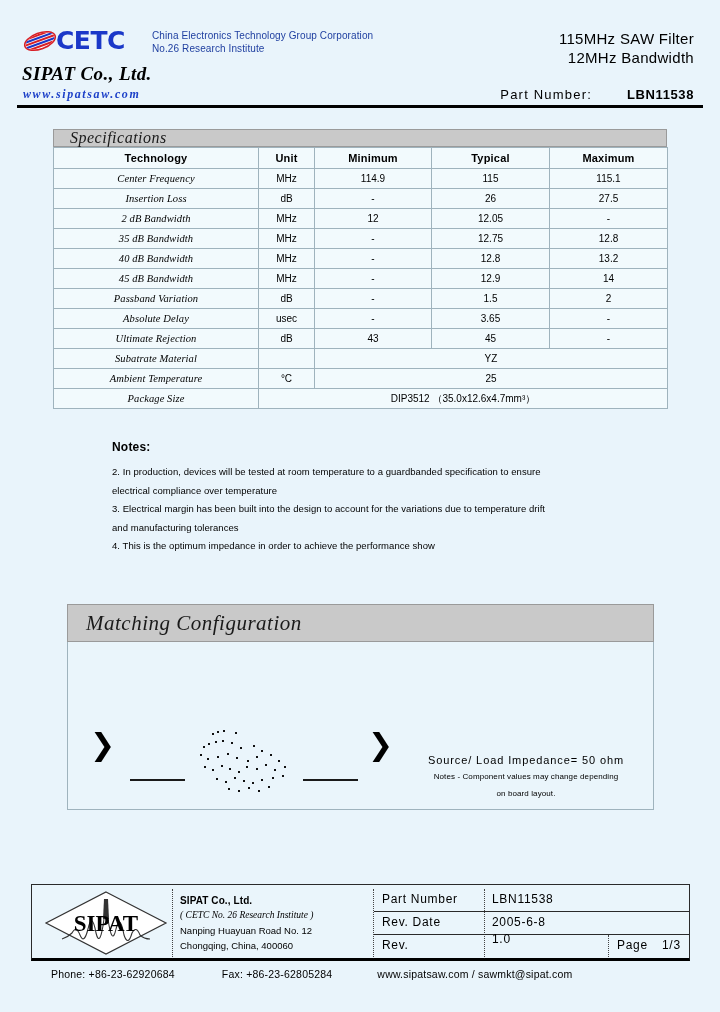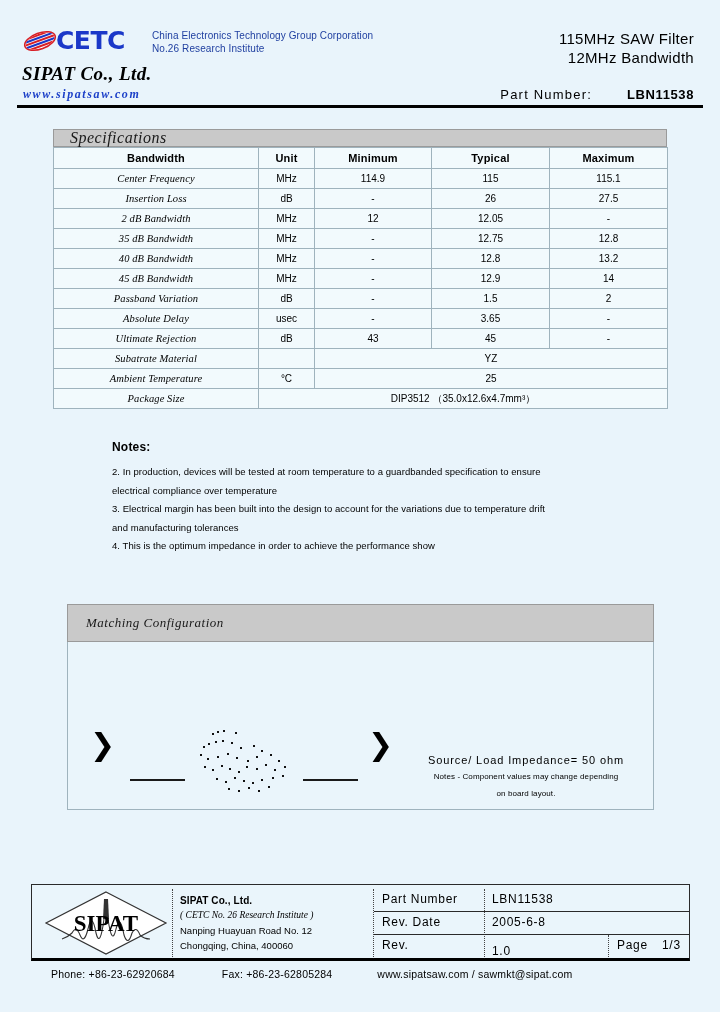--- a/index.html
+++ b/index.html
@@ -188,21 +188,21 @@
     letter-spacing: 0.05px;
     white-space: nowrap;
   }
 
   
   .match-wrap {
     position: absolute;
     left: 67px; top: 604px;
     width: 587px;
   }
-  .match-bar { height: 38px; font-size: 13px; padding-left: 18px; }
+  .match-bar { height: 38px; font-size: 21px; padding-left: 18px; }
   .match-body {
     position: relative;
     height: 168px;
     background: #eaf5fb;
     border: 1px solid #9fb3bd;
     border-top: none;
     box-sizing: border-box;
   }
   .chev {
     position: absolute;
@@ -352,21 +352,21 @@
   <table class="spec">
     <colgroup>
       <col class="col-param">
         <col class="col-unit">
         <col class="col-min">
         <col class="col-typ">
         <col class="col-max">
     </colgroup>
     <thead>
       <tr>
-        <th>Bandwidth</th>
+        <th>Technology</th>
         <th>Unit</th>
         <th>Minimum</th>
         <th>Typical</th>
         <th>Maximum</th>
       </tr>
     </thead>
     <tbody>
       <tr>
         <td class="param">Center Frequency</td>
         <td>MHz</td>
@@ -542,21 +542,21 @@
   <div class="f-div" style="left:452px;"></div>
   <div class="f-div" style="left:576px; height:22px; top:50px;"></div>
   <div class="f-hline" style="top:26px;"></div>
   <div class="f-hline" style="top:49px;"></div>
 
   <div class="f-cell" style="left:350px; top:7px;">Part Number</div>
   <div class="f-cell" style="left:460px; top:7px;">LBN11538</div>
   <div class="f-cell" style="left:350px; top:30px;">Rev. Date</div>
   <div class="f-cell" style="left:460px; top:30px;">2005-6-8</div>
   <div class="f-cell" style="left:350px; top:53px;">Rev.</div>
-  <div class="f-cell" style="left:460px; top:59px;">1.0</div>
+  <div class="f-cell" style="left:460px; top:47px;">1.0</div>
   <div class="f-cell" style="left:585px; top:53px;">Page</div>
   <div class="f-cell" style="left:630px; top:53px;">1/3</div>
 </div>
 
 <div class="contact">
   <span style="margin-left:20px;">Phone: +86-23-62920684</span>
   <span style="margin-left:47px;">Fax: +86-23-62805284</span>
   <span style="margin-left:45px;">www.sipatsaw.com / sawmkt@sipat.com</span>
 </div>
 

